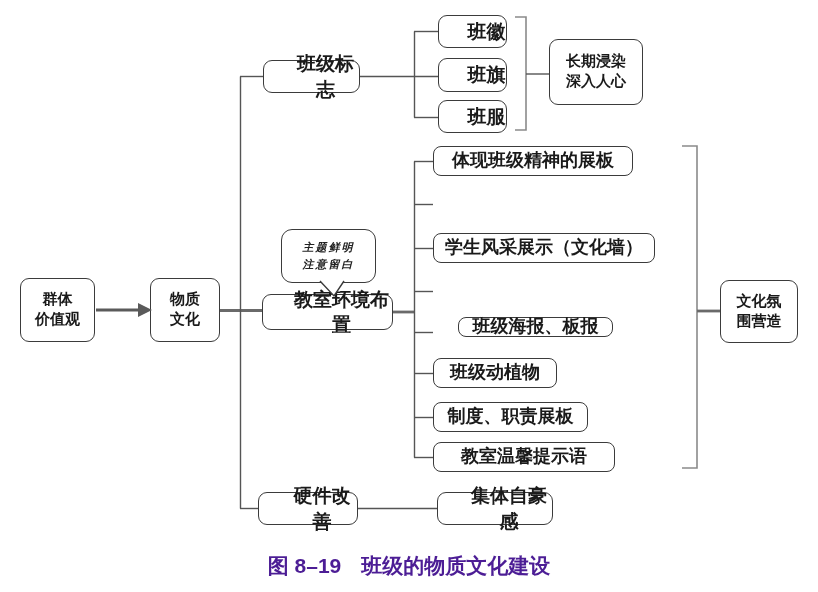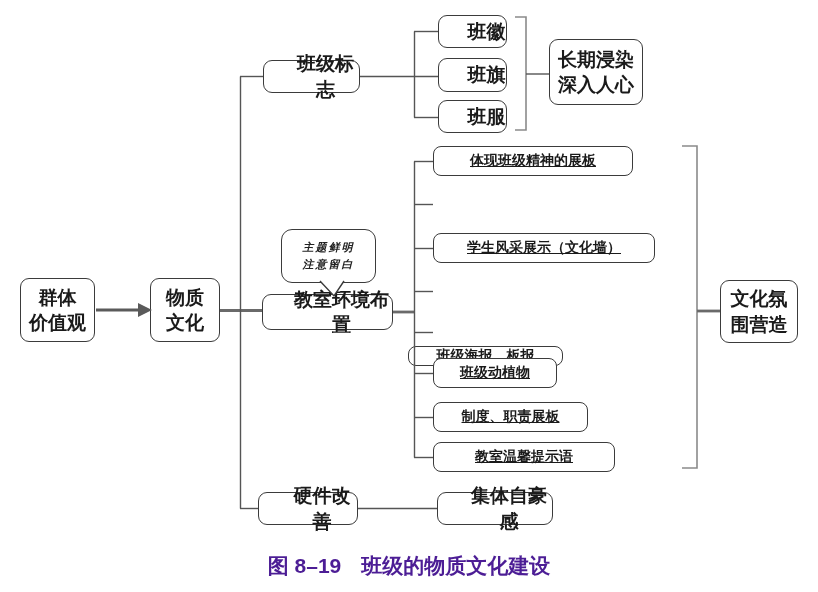--- a/index.html
+++ b/index.html
@@ -8,23 +8,23 @@
     font-family:"Liberation Serif","DejaVu Serif",serif;
   }
   #diagram{position:absolute;left:0;top:0;width:818px;height:592px;}
   .node{
     position:absolute;box-sizing:border-box;
     background:#ffffff;border:1.5px solid #3b3b3b;border-radius:9px;
     display:flex;align-items:center;justify-content:center;
     text-align:center;font-weight:bold;color:#1a1a1a;
     white-space:pre-line;line-height:1.32;z-index:1;
   }
-  .two-line{font-size:19px;}
+  .two-line{font-size:15px;}
   .one-line{font-size:19px;padding-left:28px;}
-  .item{font-size:14px;border-radius:8px;text-decoration:underline;}
+  .item{font-size:18px;border-radius:8px;}
   .note{
     position:absolute;box-sizing:border-box;background:#fff;
     border:1.4px solid #3b3b3b;border-radius:11px;
     display:flex;align-items:center;justify-content:center;text-align:center;
     font-style:italic;font-weight:bold;font-size:11px;line-height:1.55;
     letter-spacing:2px;color:#222;white-space:pre-line;z-index:1;
   }
   #lines{position:absolute;left:0;top:0;z-index:2;pointer-events:none;}
   .caption{
     position:absolute;left:0;top:552px;width:818px;text-align:center;
@@ -91,21 +91,21 @@
   <div class="node two-line" style="left:549px;top:39px;width:94px;height:66px;">长期浸染
 深入人心</div>
 
   <div class="note" style="left:281px;top:229px;width:95px;height:54px;">主题鲜明
 注意留白</div>
 
   <div class="node one-line" style="left:262px;top:294px;width:131px;height:36px;">教室环境布置</div>
 
   <div class="node item" style="left:433px;top:146px;width:200px;height:30px;">体现班级精神的展板</div>
   <div class="node item" style="left:433px;top:233px;width:222px;height:30px;">学生风采展示（文化墙）</div>
-  <div class="node item" style="left:408px;top:317px;width:155px;height:20px;margin-top:29px;">班级海报、板报</div>
+  <div class="node item" style="left:458px;top:317px;width:155px;height:20px;">班级海报、板报</div>
   <div class="node item" style="left:433px;top:358px;width:124px;height:30px;">班级动植物</div>
   <div class="node item" style="left:433px;top:402px;width:155px;height:30px;">制度、职责展板</div>
   <div class="node item" style="left:433px;top:442px;width:182px;height:30px;">教室温馨提示语</div>
 
   <div class="node two-line" style="left:720px;top:280px;width:78px;height:63px;">文化氛
 围营造</div>
 
   <div class="node one-line" style="left:258px;top:492px;width:100px;height:33px;">硬件改善</div>
   <div class="node one-line" style="left:437px;top:492px;width:116px;height:33px;">集体自豪感</div>
 

